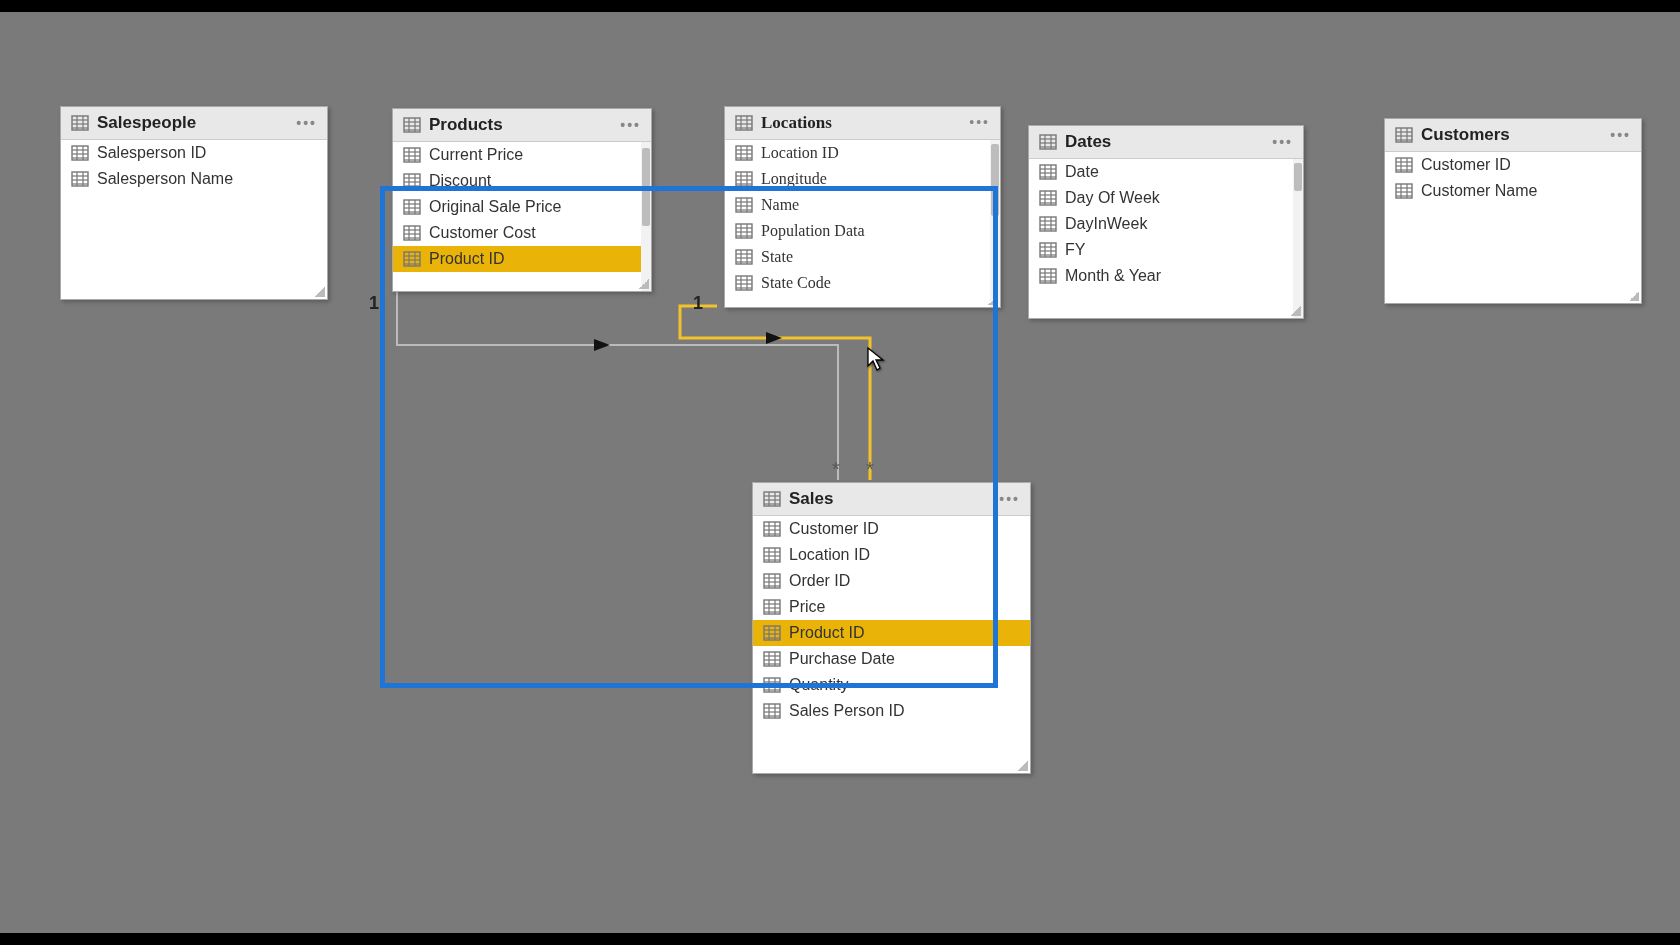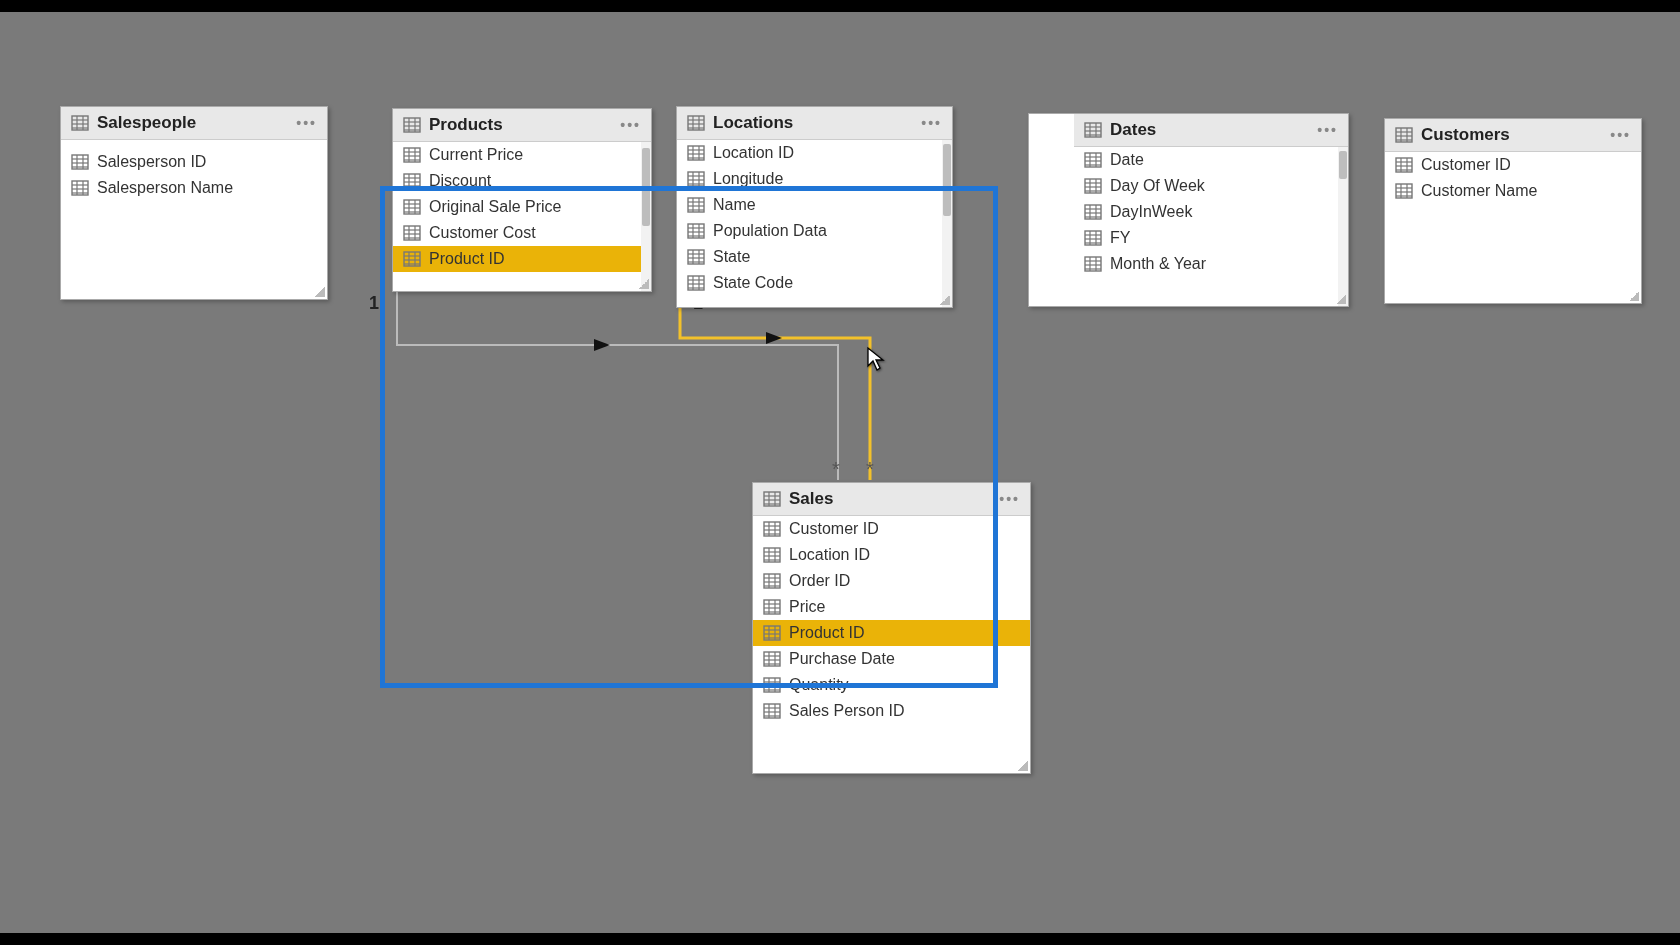--- a/index.html
+++ b/index.html
@@ -46,21 +46,21 @@
   <polygon class="arrow" points="594,339 610,345 594,351"></polygon>
 
   <path class="lyel" d="M 717 306 L 680 306 L 680 338 L 870 338 L 870 480"></path>
   <polygon class="arrow" points="766,332 782,338 766,344"></polygon>
 
 </svg>
     <div class="cardlabel" style="left: 369px; top: 293px;">1</div>
     <div class="cardlabel" style="left: 693px; top: 293px;">1</div>
     <div class="asterisk" style="left: 832px; top: 458px;">*</div>
     <div class="asterisk" style="left: 866px; top: 458px;">*</div>
-    <div class="table" style="left: 60px; top: 106px; width: 266px; height: 192px; gap: 9px;">
+    <div class="table" style="left: 60px; top: 106px; width: 266px; height: 192px;">
       <div class="thead">
         <svg class="ticon" viewBox="0 0 18 16">
           <rect class="outer" x="1" y="1" width="16" height="14"></rect>
           <line x1="1" y1="5" x2="17" y2="5"></line>
           <line x1="1" y1="9" x2="17" y2="9"></line>
           <line x1="1" y1="13" x2="17" y2="13"></line>
           <line x1="6" y1="1" x2="6" y2="15"></line>
           <line x1="12" y1="1" x2="12" y2="15"></line>
         </svg>
         <span>Salespeople</span>
@@ -160,21 +160,21 @@
             <line x1="12" y1="1" x2="12" y2="15"></line>
           </svg>
           <span>Product ID</span>
         </div>
         <div class="scrollbar">
           <div class="thumb" style="top: 6px; height: 78px;"></div>
         </div>
       </div>
       <div class="resize"></div>
     </div>
-    <div class="table" style="left: 676px; top: 106px; width: 275px; height: 200px;">
+    <div class="table" style="left: 724px; top: 106px; width: 275px; height: 200px; font-family: Liberation Serif, serif;">
       <div class="thead">
         <svg class="ticon" viewBox="0 0 18 16">
           <rect class="outer" x="1" y="1" width="16" height="14"></rect>
           <line x1="1" y1="5" x2="17" y2="5"></line>
           <line x1="1" y1="9" x2="17" y2="9"></line>
           <line x1="1" y1="13" x2="17" y2="13"></line>
           <line x1="6" y1="1" x2="6" y2="15"></line>
           <line x1="12" y1="1" x2="12" y2="15"></line>
         </svg>
         <span>Locations</span>
@@ -246,21 +246,21 @@
             <line x1="12" y1="1" x2="12" y2="15"></line>
           </svg>
           <span>State Code</span>
         </div>
         <div class="scrollbar">
           <div class="thumb" style="top: 4px; height: 72px;"></div>
         </div>
       </div>
       <div class="resize"></div>
     </div>
-    <div class="table" style="left: 1028px; top: 113px; width: 274px; height: 192px; padding-left: 45px;">
+    <div class="table" style="left: 1028px; top: 125px; width: 274px; height: 192px;">
       <div class="thead">
         <svg class="ticon" viewBox="0 0 18 16">
           <rect class="outer" x="1" y="1" width="16" height="14"></rect>
           <line x1="1" y1="5" x2="17" y2="5"></line>
           <line x1="1" y1="9" x2="17" y2="9"></line>
           <line x1="1" y1="13" x2="17" y2="13"></line>
           <line x1="6" y1="1" x2="6" y2="15"></line>
           <line x1="12" y1="1" x2="12" y2="15"></line>
         </svg>
         <span>Dates</span>

